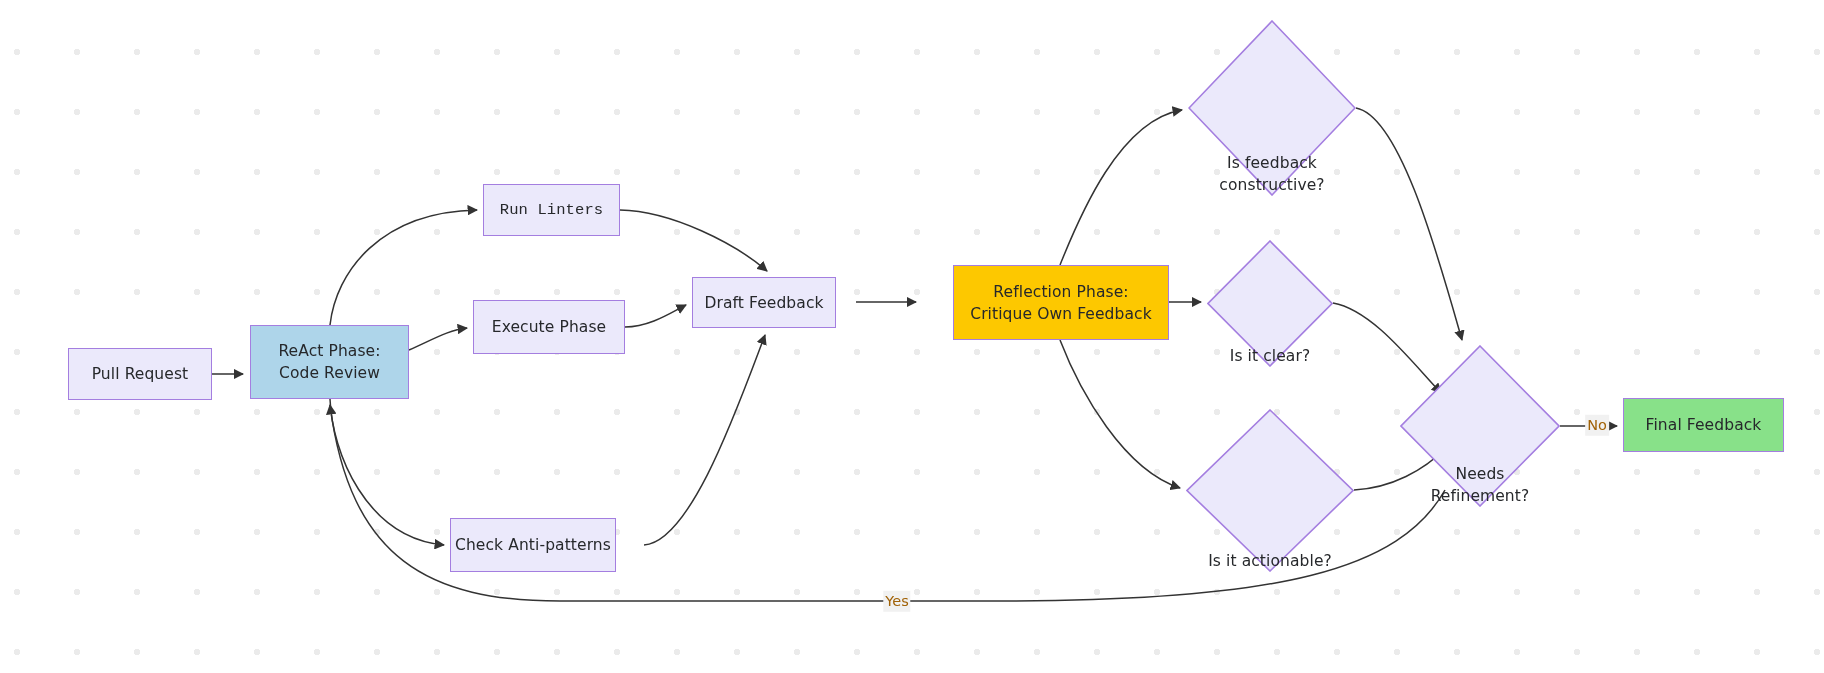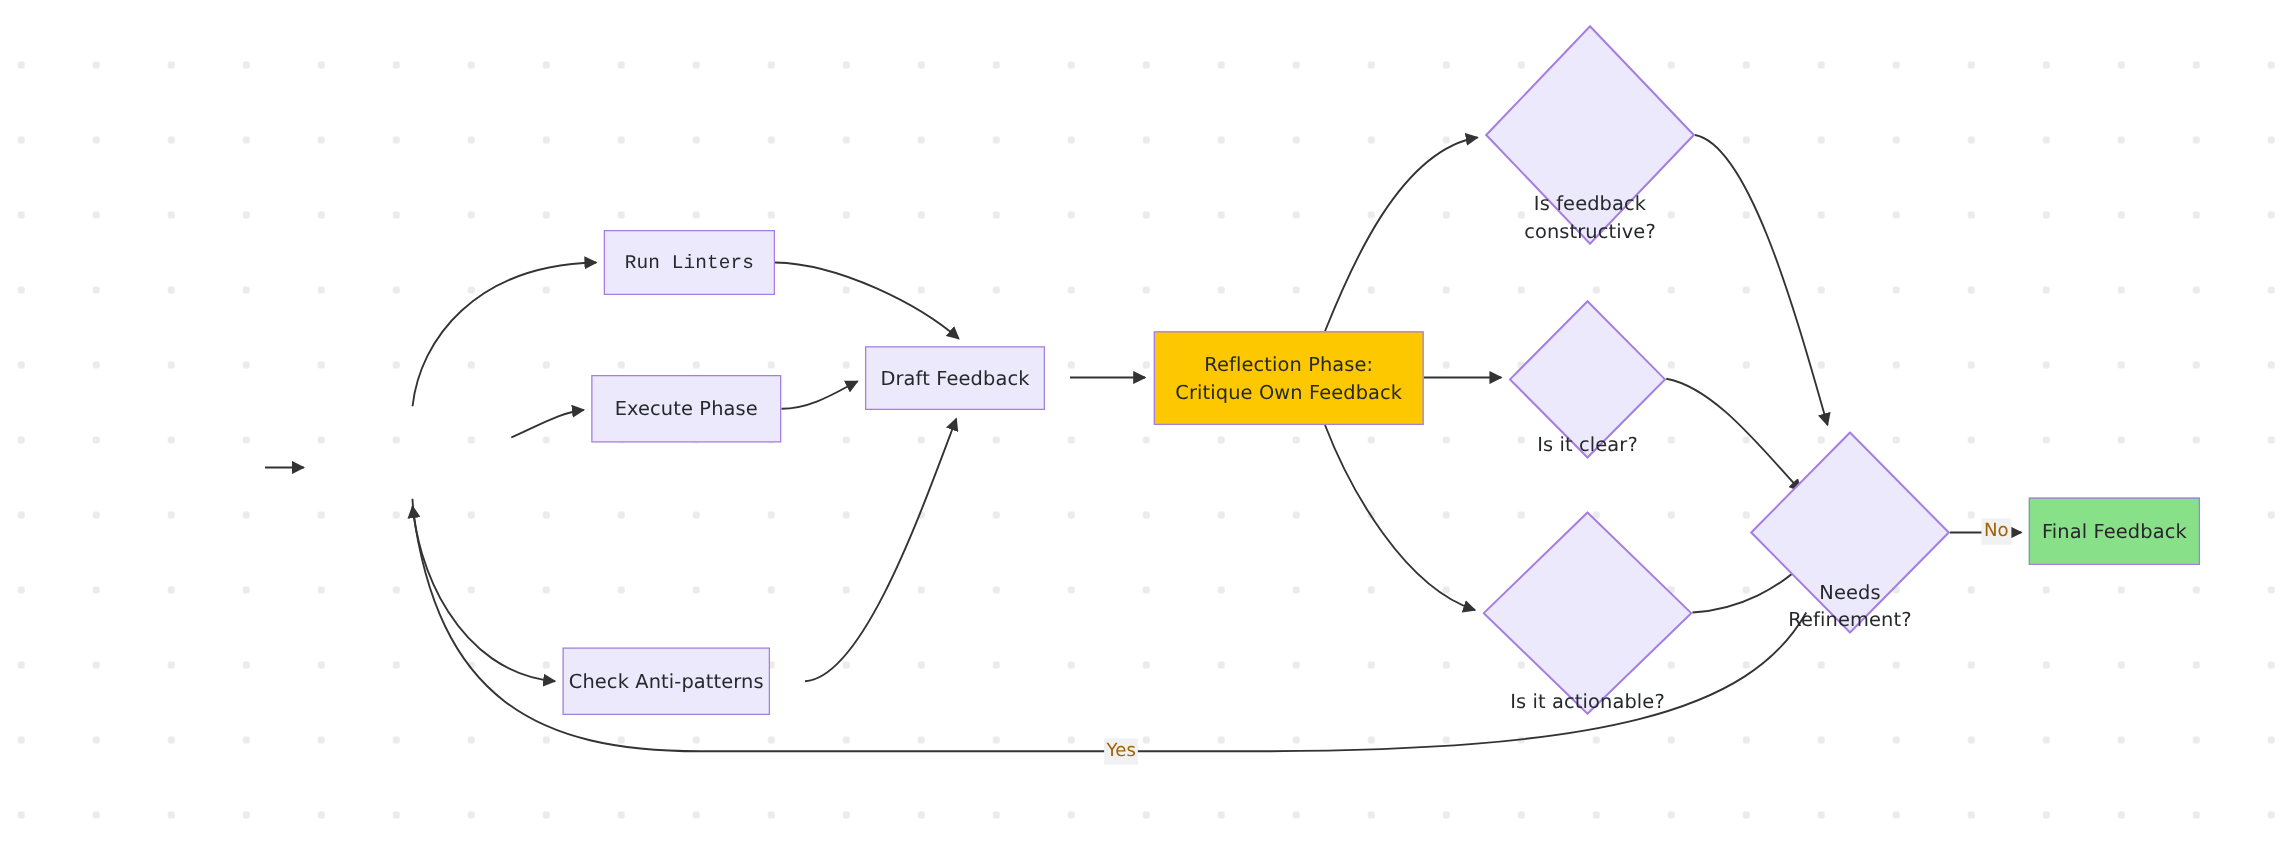--- a/index.html
+++ b/index.html
@@ -35,21 +35,21 @@
     color: #26282b;
     font-size: 15.5px;
     line-height: 1.42;
     letter-spacing: 0.1px;
   }
   .node.rect {
     border: 1.4px solid #a47ee0;
     background: #ebe9fb;
   }
   .node.rect.blue   { background: #aed5ea; }
-  .node.rect.yellow { background: #fdc800; }
+  .node.rect.yellow { background: #fdc800; margin-left: 30px; }
   .node.rect.green  { background: #88e189; }
   .node .label {
     white-space: pre-line;
     pointer-events: none;
   }
   .node.diamond {
     background: transparent;
     border: none;
     align-items: flex-end;
   }
@@ -98,21 +98,28 @@
       <path d="M 1139 302 L 1201 302"></path>
       <path d="M 1060 340 C 1080 392 1124 470 1180 488"></path>
       <path d="M 1356 108 C 1400 116 1438 256 1462 340"></path>
       <path d="M 1333 303 C 1372 310 1410 360 1441 393"></path>
       <path d="M 1354 490 C 1392 488 1424 470 1446 448"></path>
       <path d="M 1560 426 L 1617 426"></path>
       <path d="M 1445 490 C 1400 570 1280 601 1000 601 L 560 601 C 430 601 350 560 330 405"></path>
     </g>
   </svg>
 
+  <div class="node rect" style="left:68px; top:348px; width:144px; height:52px;">
+    <span class="label">Pull Request</span>
+  </div>
 
+  <div class="node rect blue" style="left:250px; top:325px; width:159px; height:74px;">
+    <span class="label">ReAct Phase:
+Code Review</span>
+  </div>
 
   <div class="node rect" style="left:483px; top:184px; width:137px; height:52px;font-family:Liberation Mono, monospace;">
     <span class="label">Run Linters</span>
   </div>
 
   <div class="node rect" style="left:473px; top:300px; width:152px; height:54px;">
     <span class="label">Execute Phase</span>
   </div>
 
   <div class="node rect" style="left:450px; top:518px; width:166px; height:54px;">
@@ -151,21 +158,21 @@
   </div>
 
   <div class="node diamond" style="left:1400px; top:345px; width:160px; height:162px;">
     <svg class="dshape" viewBox="0 0 160 162" preserveAspectRatio="none">
       <polygon points="80,1 159,81 80,161 1,81" fill="#ebe9fb" stroke="#a47ee0" stroke-width="1.6"></polygon>
     </svg>
     <span class="label">Needs
 Refinement?</span>
   </div>
 
-  <div class="node rect green" style="left:1623px; top:398px; width:137px; height:54px;">
+  <div class="node rect green" style="left:1623px; top:398px; width:161px; height:54px;">
     <span class="label">Final Feedback</span>
   </div>
 
   <div class="edge-label" style="left:1597px; top:425px;">No</div>
 
   <div class="edge-label" style="left:897px; top:601px;">Yes</div>
 
 </div>
 
 </body></html>

